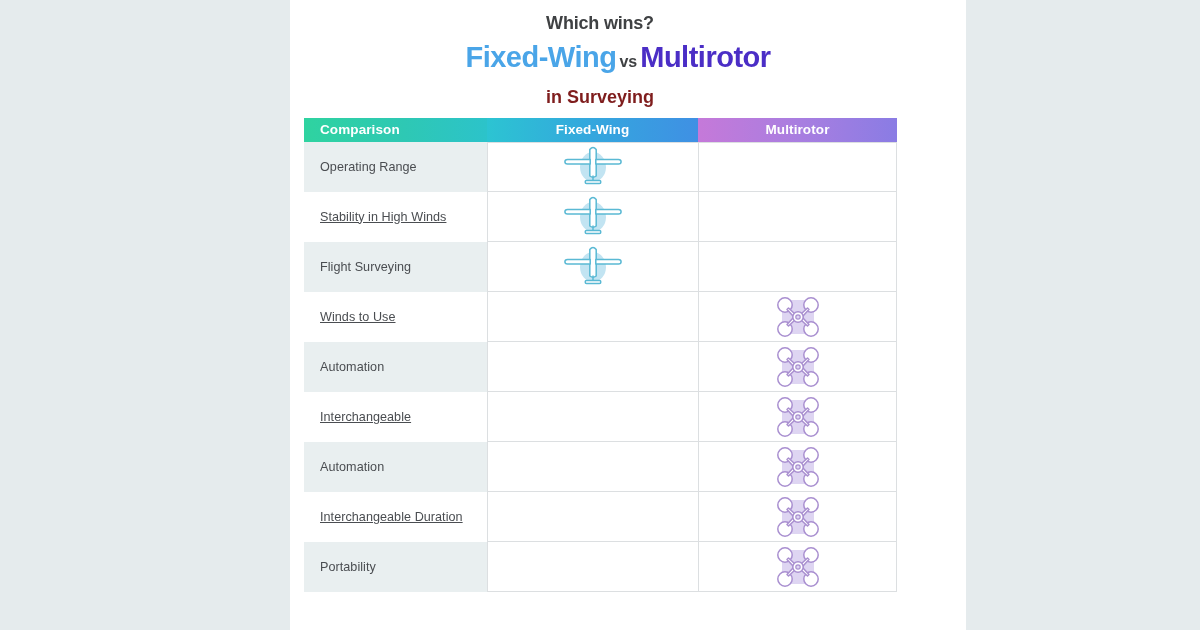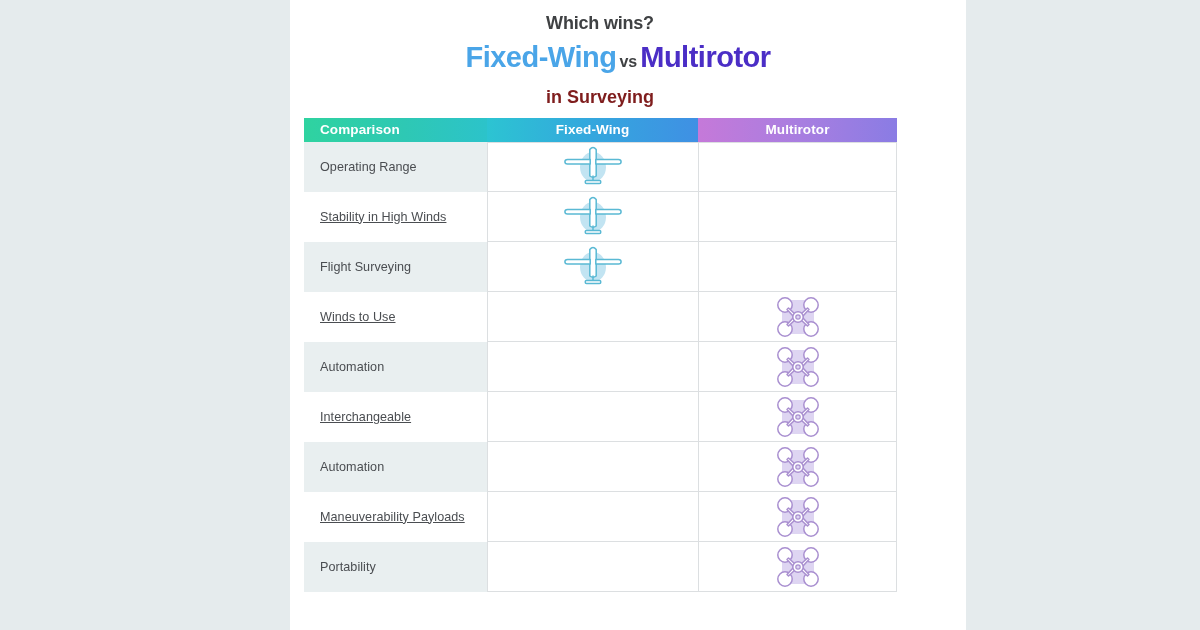--- a/index.html
+++ b/index.html
@@ -380,21 +380,21 @@
     <path d="M15.5 14 L22 20 L28 20 L34.5 14 L36 15.5 L30 22 L30 24 L36 30.5 L34.5 32 L28 26 L22 26 L15.5 32 L14 30.5 L20 24 L20 22 L14 15.5 Z" fill="#ffffff" stroke="#a98fd0" stroke-width="1.5" stroke-linejoin="round"></path>
     <circle cx="25" cy="23" r="5.2" fill="#ffffff" stroke="#a98fd0" stroke-width="1.5"></circle>
     <circle cx="25" cy="23" r="2.2" fill="#ded5f2" stroke="#a98fd0" stroke-width="1.2"></circle>
   </svg>
               </span>
     </div>
   </div>
 
   <div class="row plain">
     <div class="cell-label">
-      <span>Maneuverability Payloads</span>
+      <span>Interchangeable Duration</span>
     </div>
     <div class="cell-icon">
       <span class="icon-wrap fw-slot empty"></span>
     </div>
     <div class="cell-icon right">
       <span class="icon-wrap mr-slot">
                 <svg width="50" height="46" viewBox="0 0 50 46" aria-hidden="true">
     <rect x="9" y="6" width="32" height="34" fill="#ded5f2"></rect>
     <g fill="#ffffff" stroke="#a98fd0" stroke-width="1.5">
       <circle cx="12" cy="11" r="7.2"></circle>

